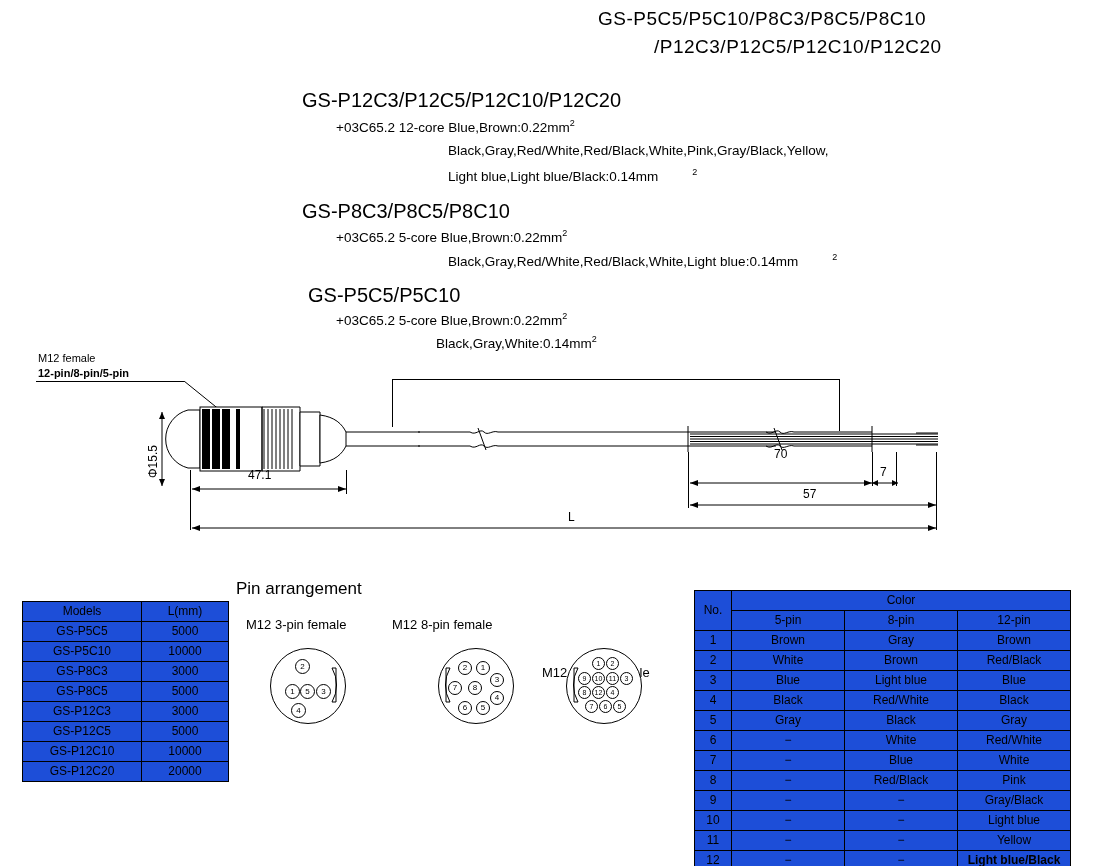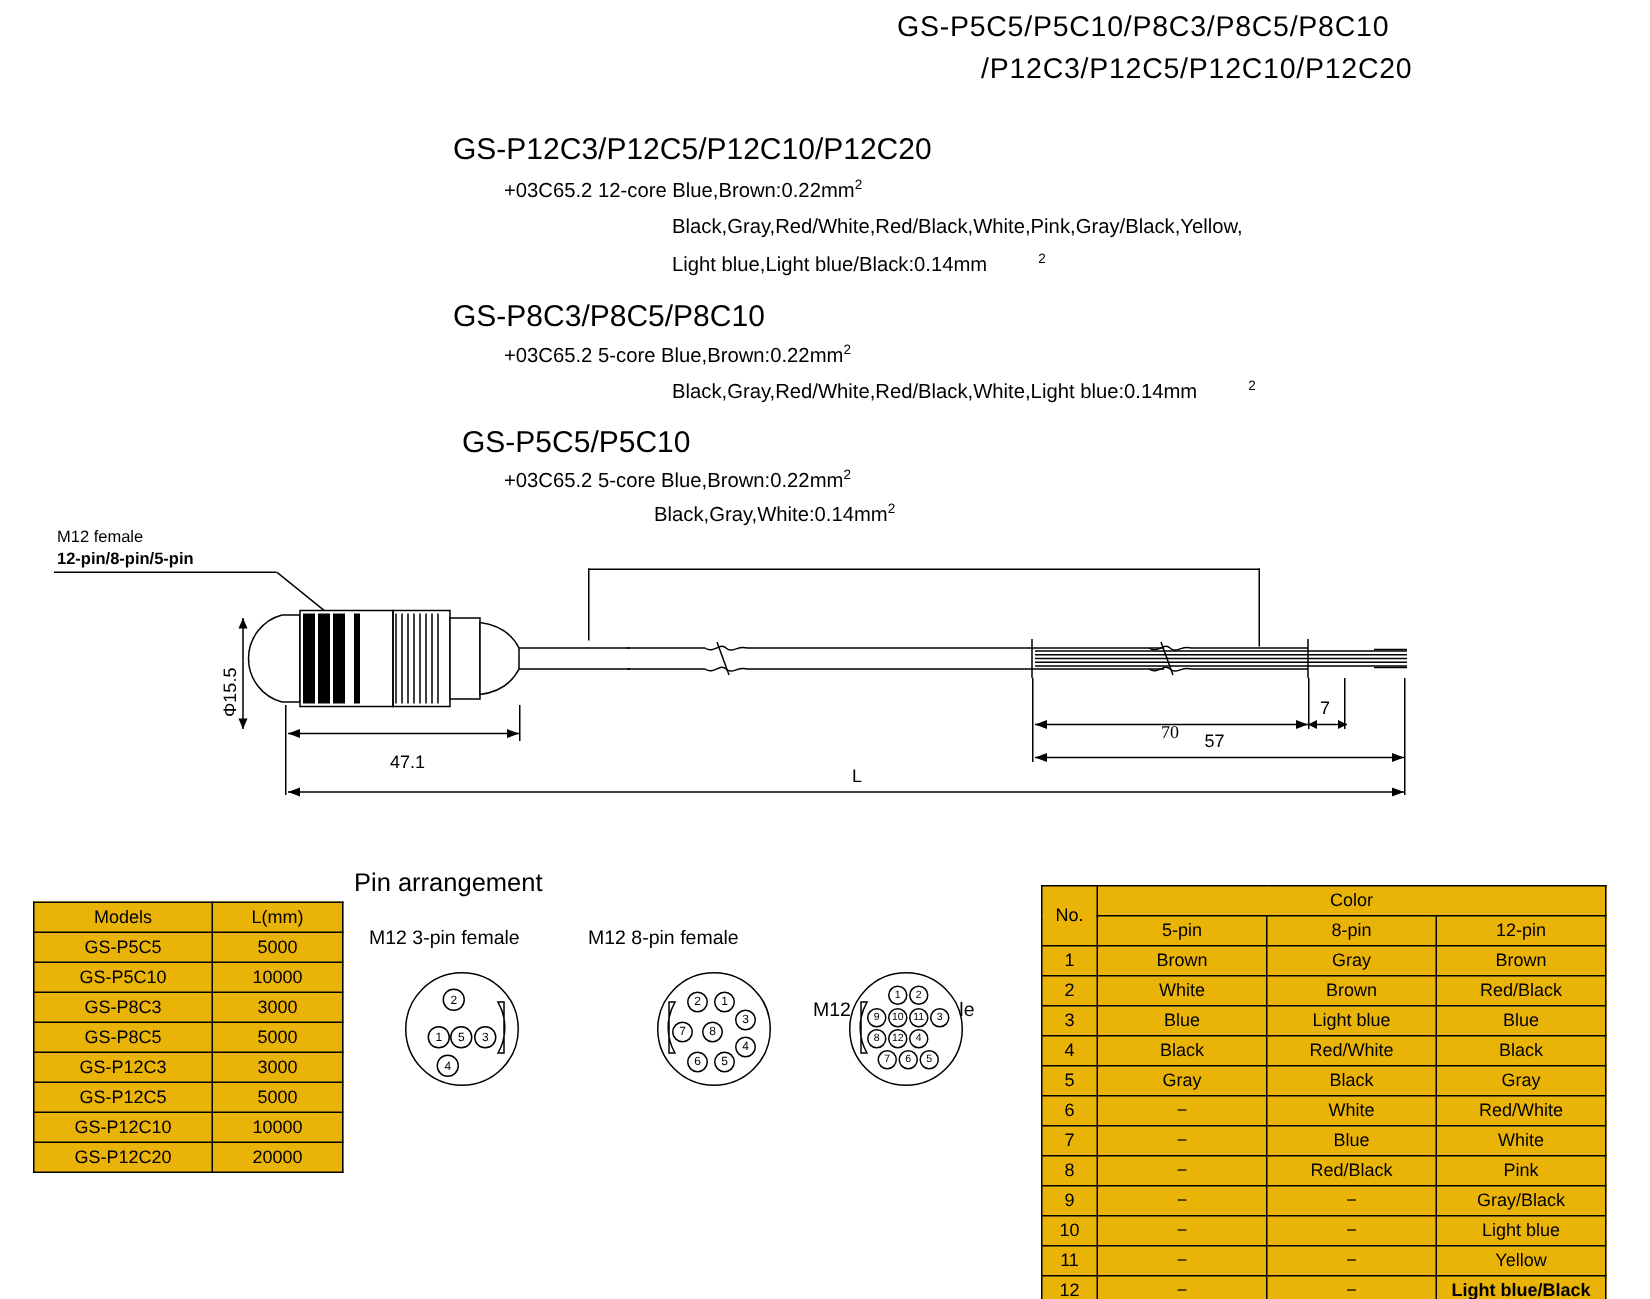--- a/index.html
+++ b/index.html
@@ -35,21 +35,21 @@
   .label-bold { font-size: 11px; font-weight: bold; white-space: nowrap; }
 
   
   .hl { position: absolute; height: 1px; background: #000; }
   .vl { position: absolute; width: 1px; background: #000; }
 
   
   table.grid {
     border-collapse: collapse;
     font-size: 12px;
-    background: #eab308;
+    background: #1d4ed8;
   }
   table.grid td, table.grid th {
     border: 1px solid #000;
     text-align: center;
     font-weight: normal;
     padding: 1px 4px;
     height: 17px;
     line-height: 15px;
   }
   #models-table { position: absolute; left: 22px; top: 601px; }
@@ -218,30 +218,30 @@
 </div>
 <div class="abs dimtxt rot90" style="left:146px; top:478px;">Φ15.5</div>
 
 <div class="vl" style="left:190px; top:470px; height:24px;"></div>
 <div class="vl" style="left:346px; top:470px; height:24px;"></div>
 <svg class="abs" style="left:188px; top:484px;" width="162" height="10">
   <line x1="4" y1="5" x2="158" y2="5" stroke="#000" stroke-width="1"></line>
   <path d="M4,5 l8,-3 l0,6 z" fill="#000"></path>
   <path d="M158,5 l-8,-3 l0,6 z" fill="#000"></path>
 </svg>
-<div class="abs dimtxt" style="left:260px; top:468px;margin-top:33px;">47.1</div>
+<div class="abs dimtxt" style="left:248px; top:468px;">47.1</div>
 
 <div class="vl" style="left:688px; top:452px; height:34px;"></div>
 <div class="vl" style="left:872px; top:452px; height:34px;"></div>
 <svg class="abs" style="left:686px; top:478px;" width="190" height="10">
   <line x1="4" y1="5" x2="186" y2="5" stroke="#000" stroke-width="1"></line>
   <path d="M4,5 l8,-3 l0,6 z" fill="#000"></path>
   <path d="M186,5 l-8,-3 l0,6 z" fill="#000"></path>
 </svg>
-<div class="abs dimtxt" style="left:774px; top:481px;font-family:Liberation Serif, serif;">70</div>
+<div class="abs dimtxt" style="left:774px; top:447px;">70</div>
 
 <div class="vl" style="left:896px; top:452px; height:34px;"></div>
 <svg class="abs" style="left:870px; top:478px;" width="30" height="10">
   <line x1="2" y1="5" x2="28" y2="5" stroke="#000" stroke-width="1"></line>
   <path d="M2,5 l6,-3 l0,6 z" fill="#000"></path>
   <path d="M28,5 l-6,-3 l0,6 z" fill="#000"></path>
 </svg>
 <div class="abs dimtxt" style="left:880px; top:465px;">7</div>
 
 <div class="vl" style="left:688px; top:486px; height:22px;"></div>

